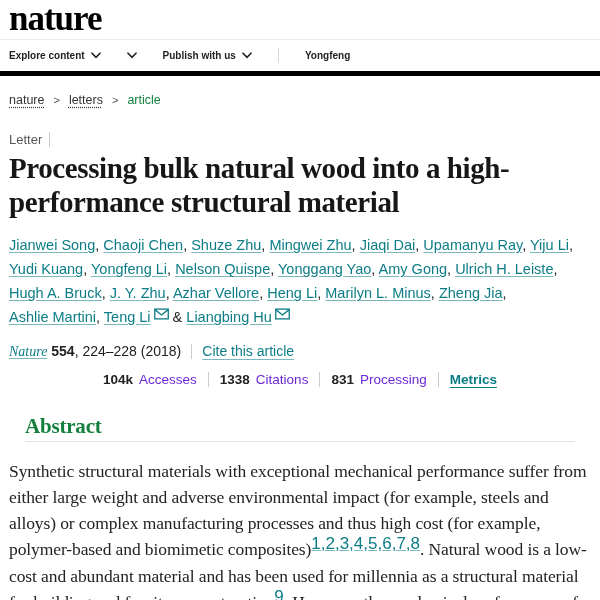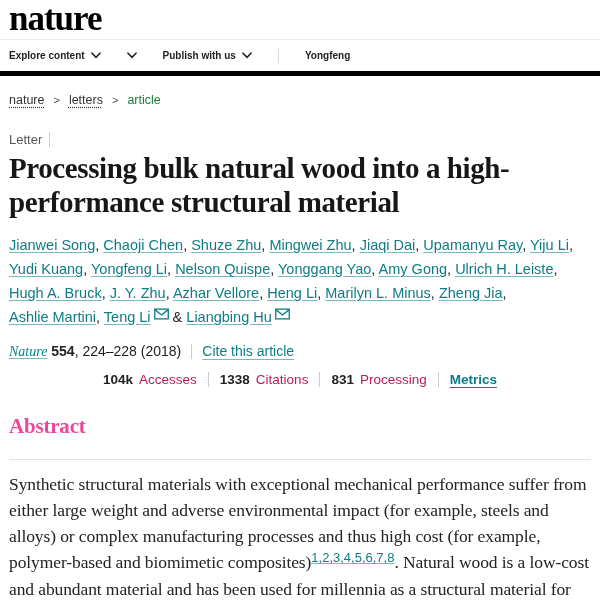--- a/index.html
+++ b/index.html
@@ -47,36 +47,36 @@
   .env-icon{display:inline-block;vertical-align:2px;margin-left:3px;cursor:pointer;}
 
   .cite-line{margin-top:13px;font-size:14px;color:#222;display:flex;align-items:center;gap:10px;}
   .journal-name{font-family:"Liberation Serif",serif;font-style:italic;color:#0c7d87;text-decoration:underline;text-decoration-color:rgba(12,125,135,.55);text-underline-offset:2px;cursor:pointer;}
   .vol{font-weight:700;}
   .teal-link{color:#0c7d87;text-decoration:underline;text-decoration-color:rgba(12,125,135,.55);text-underline-offset:3px;cursor:pointer;}
 
   .metrics{margin-top:12px;font-size:13.5px;display:flex;align-items:center;gap:11px;justify-content:center;}
   .metric{display:inline-flex;gap:6px;align-items:baseline;}
   .metric .val{font-weight:700;color:#222;}
-  .metric .lab{color:#be185d;}
+  .metric .lab{color:#6d28d9;}
   .metric-divider{width:1px;height:15px;background:#ccc;}
   .metrics .teal-link{font-weight:600;text-decoration:underline;}
 
   
   .abstract{margin-top:27px;}
   .abstract h2{
-    font-family:"Liberation Serif",serif;font-size:21px;font-weight:700;color:#ec4899;
-    margin:0;padding-bottom:20px;border-bottom:1px solid #e3e3e3;letter-spacing:-0.2px;
+    font-family:"Liberation Serif",serif;font-size:21px;font-weight:700;color:#15803d;
+    margin:16px;padding-bottom:2px;border-bottom:1px solid #e3e3e3;letter-spacing:-0.2px;
   }
   .abstract p{
     font-family:"Liberation Serif",serif;font-size:17.5px;line-height:1.5;
     color:#232323;margin:11px 0 0 0;max-width:588px;letter-spacing:-0.1px;
   }
   .ref-link{
-    color:#0c7d87;font-size:13px;vertical-align:6px;line-height:0;
+    color:#0c7d87;font-size:17px;vertical-align:6px;line-height:0;
     text-decoration:underline;text-decoration-color:rgba(12,125,135,.55);cursor:pointer;
     font-family:"Liberation Sans",sans-serif;letter-spacing:0;
   }
 </style>
 </head>
 <body>
 
 <header>
   <div class="logo">nature</div>
   <nav class="navbar" id="main-nav">

